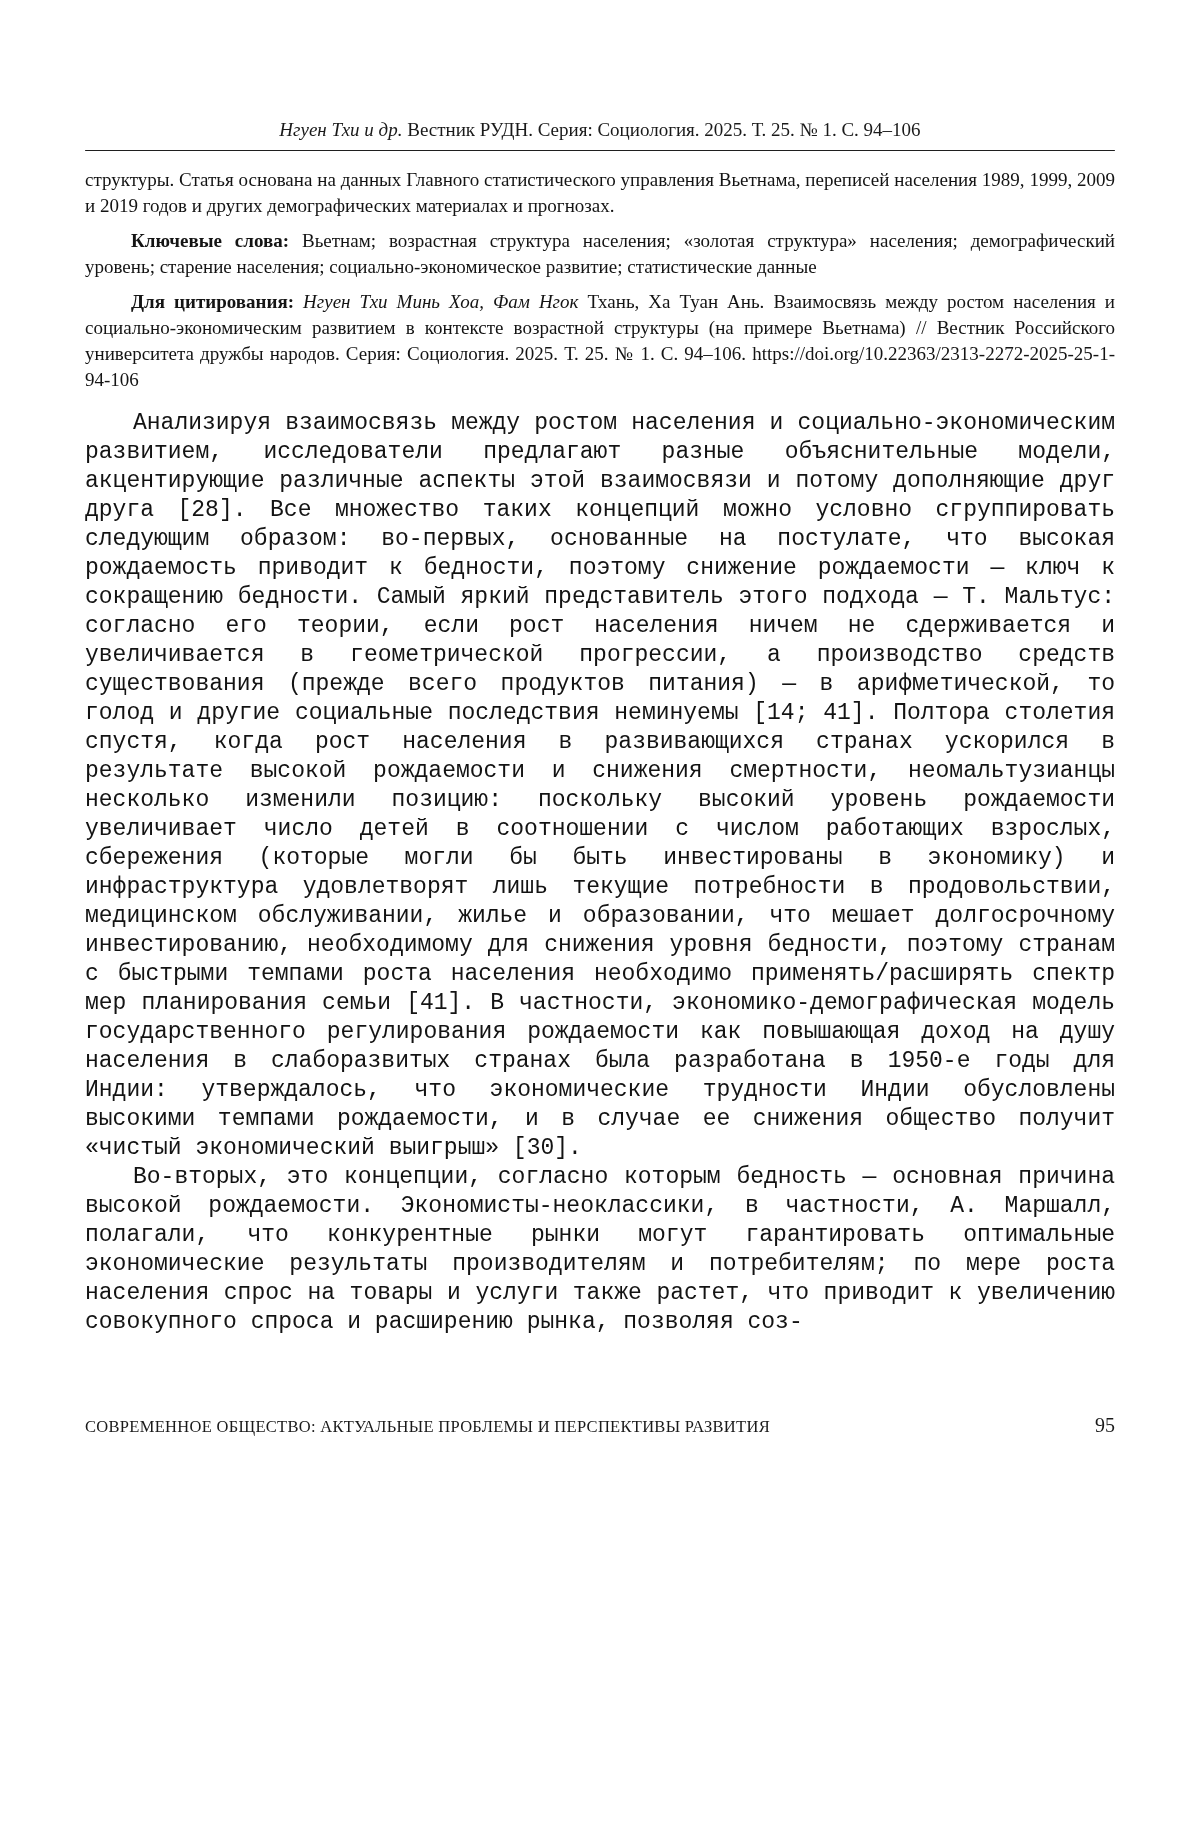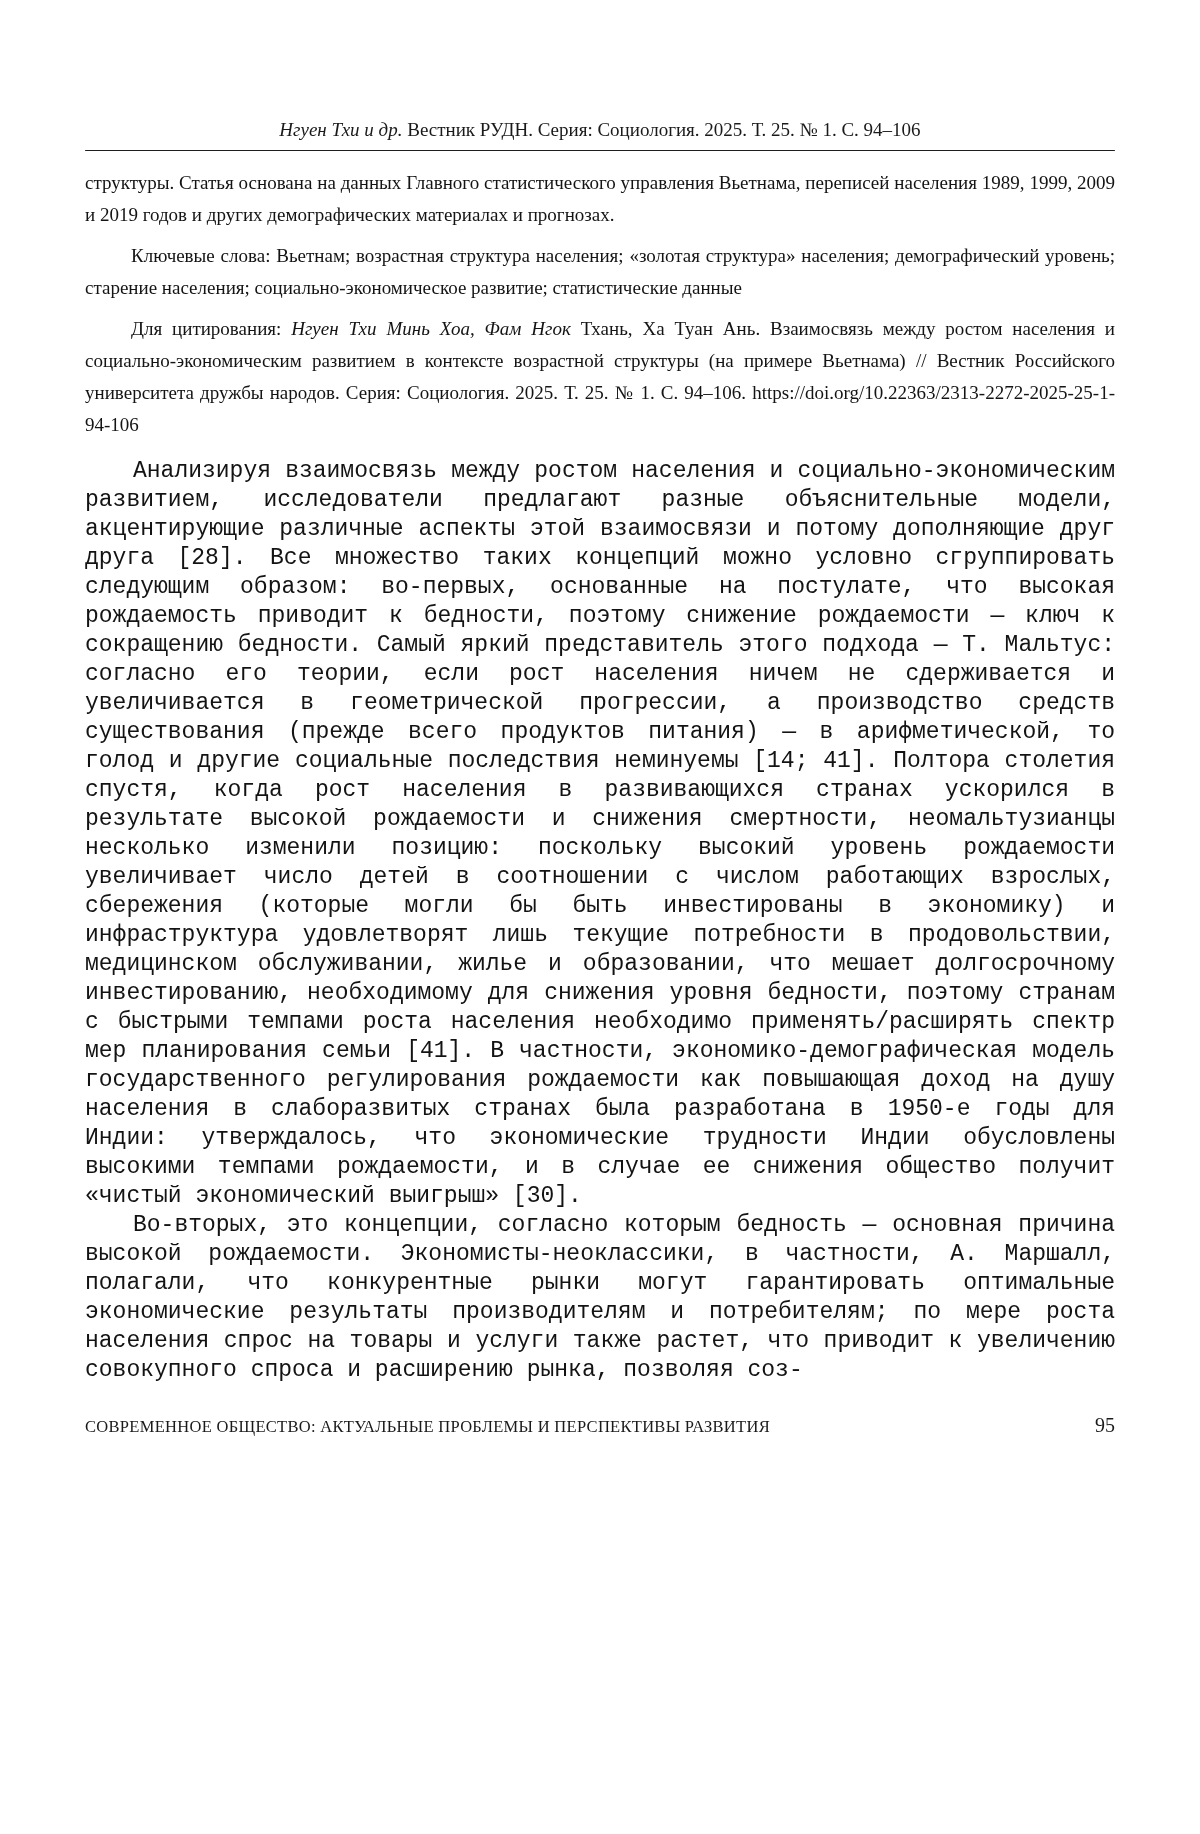--- a/index.html
+++ b/index.html
@@ -27,30 +27,30 @@
     white-space: nowrap;
   }
   .running-head .it { font-style: italic; }
   .head-rule {
     border: none;
     border-top: 1.5px solid #1f1f1f;
     margin: 8px 0 16px 0;
   }
   .meta-para {
     font-size: 19px;
-    line-height: 32px;
+    line-height: 26px;
     text-align: justify;
     hyphens: auto;
     color: #141414;
   }
   .meta-para.indent {
     text-indent: 46px;
     margin-top: 9px;
   }
-  .meta-para b { font-weight: normal; }
+  .meta-para b { font-weight: bold; }
   .meta-para i { font-style: italic; }
   .body-text {
     margin-top: 16px;
   }
   .body-para {
     font-size: 23px;
     line-height: 29px;
     text-align: justify;
     text-indent: 48px;
     hyphens: auto;

